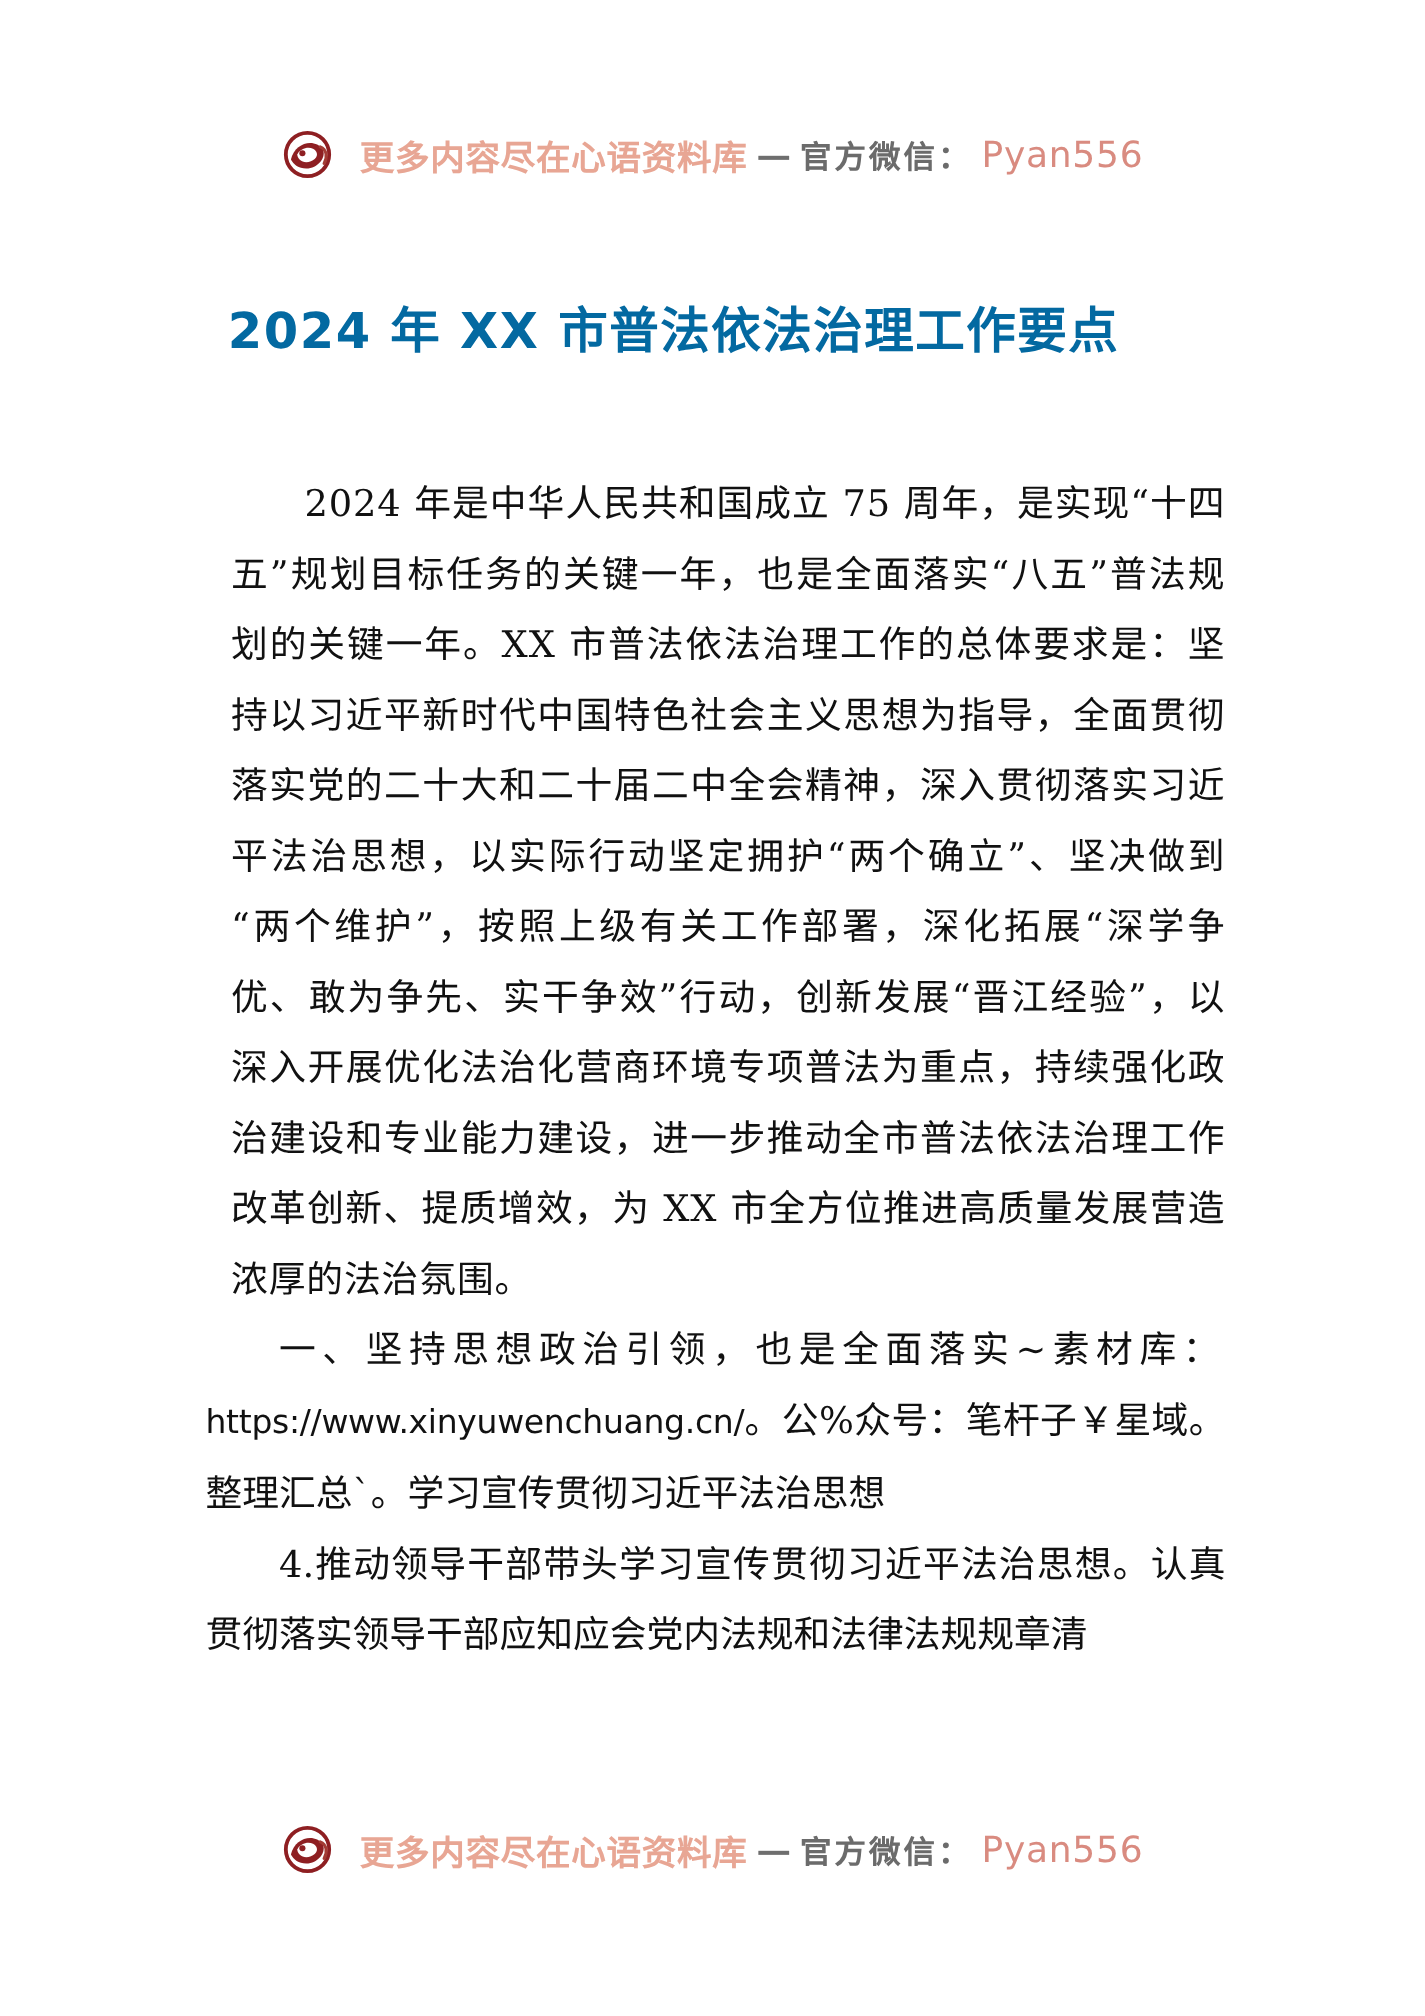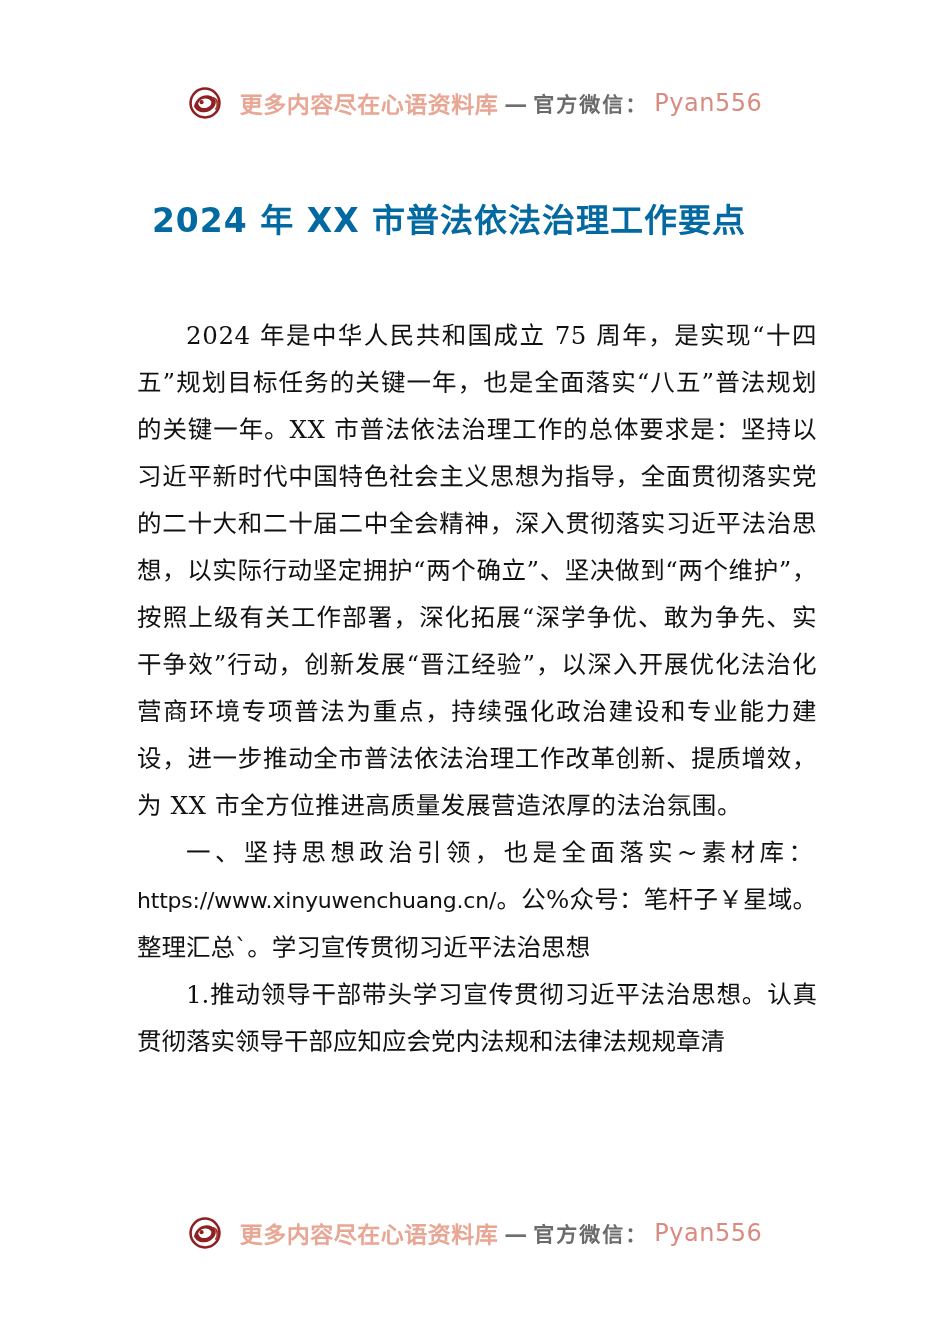--- a/index.html
+++ b/index.html
@@ -115,20 +115,21 @@
   .para + .para {
     margin-top: 0;
   }
 
   .indent-2 {
     text-indent: 2em;
   }
 
   .para-loose {
     letter-spacing: 0.6px;
+    margin-left: 17px;
   }
 
   .para-heading {
     letter-spacing: 4px;
   }
 
   .url-run {
     font-family: "DejaVu Sans", "Liberation Sans", sans-serif;
     font-size: 22px;
     letter-spacing: -0.2px;
@@ -154,21 +155,21 @@
   </div>
 
   <h1 class="doc-title">2024 年 XX 市普法依法治理工作要点</h1>
 
   <div class="body-block">
 
     <p class="para indent-2 para-loose">2024 年是中华人民共和国成立 75 周年，是实现“十四五”规划目标任务的关键一年，也是全面落实“八五”普法规划的关键一年。XX 市普法依法治理工作的总体要求是：坚持以习近平新时代中国特色社会主义思想为指导，全面贯彻落实党的二十大和二十届二中全会精神，深入贯彻落实习近平法治思想，以实际行动坚定拥护“两个确立”、坚决做到“两个维护”，按照上级有关工作部署，深化拓展“深学争优、敢为争先、实干争效”行动，创新发展“晋江经验”，以深入开展优化法治化营商环境专项普法为重点，持续强化政治建设和专业能力建设，进一步推动全市普法依法治理工作改革创新、提质增效，为 XX 市全方位推进高质量发展营造浓厚的法治氛围。</p>
 
     <p class="para indent-2"><span class="para-heading">一、坚持思想政治引领，也是全面落实~素材库：</span><span class="url-run">https://www.xinyuwenchuang.cn/</span><span>。公%众号：笔杆子￥星域。整理汇总`。学习宣传贯彻习近平法治思想</span></p>
 
-    <p class="para indent-2">1.推动领导干部带头学习宣传贯彻习近平法治思想。认真贯彻落实领导干部应知应会党内法规和法律法规规章清</p>
+    <p class="para indent-2">4.推动领导干部带头学习宣传贯彻习近平法治思想。认真贯彻落实领导干部应知应会党内法规和法律法规规章清</p>
 
   </div>
 
   <div class="watermark watermark-footer">
     <svg class="wm-logo" viewBox="0 0 40 40">
       <circle cx="20" cy="20" r="17" fill="none" stroke="#8e1f22" stroke-width="3"></circle>
       <path d="M7 24 C10 10, 26 7, 32 16 C35 22, 28 31, 19 31 C13 31, 9 28, 7 24 Z" fill="#8e1f22"></path>
       <path d="M12 20 C15 14, 24 13, 27 18 C29 22, 24 26, 19 26 C15 26, 12 23, 12 20 Z" fill="#ffffff"></path>
       <circle cx="16" cy="19" r="2.4" fill="#8e1f22"></circle>
       <path d="M30 14 C35 16, 36 22, 33 27" fill="none" stroke="#a33b34" stroke-width="2.4" stroke-linecap="round"></path>

